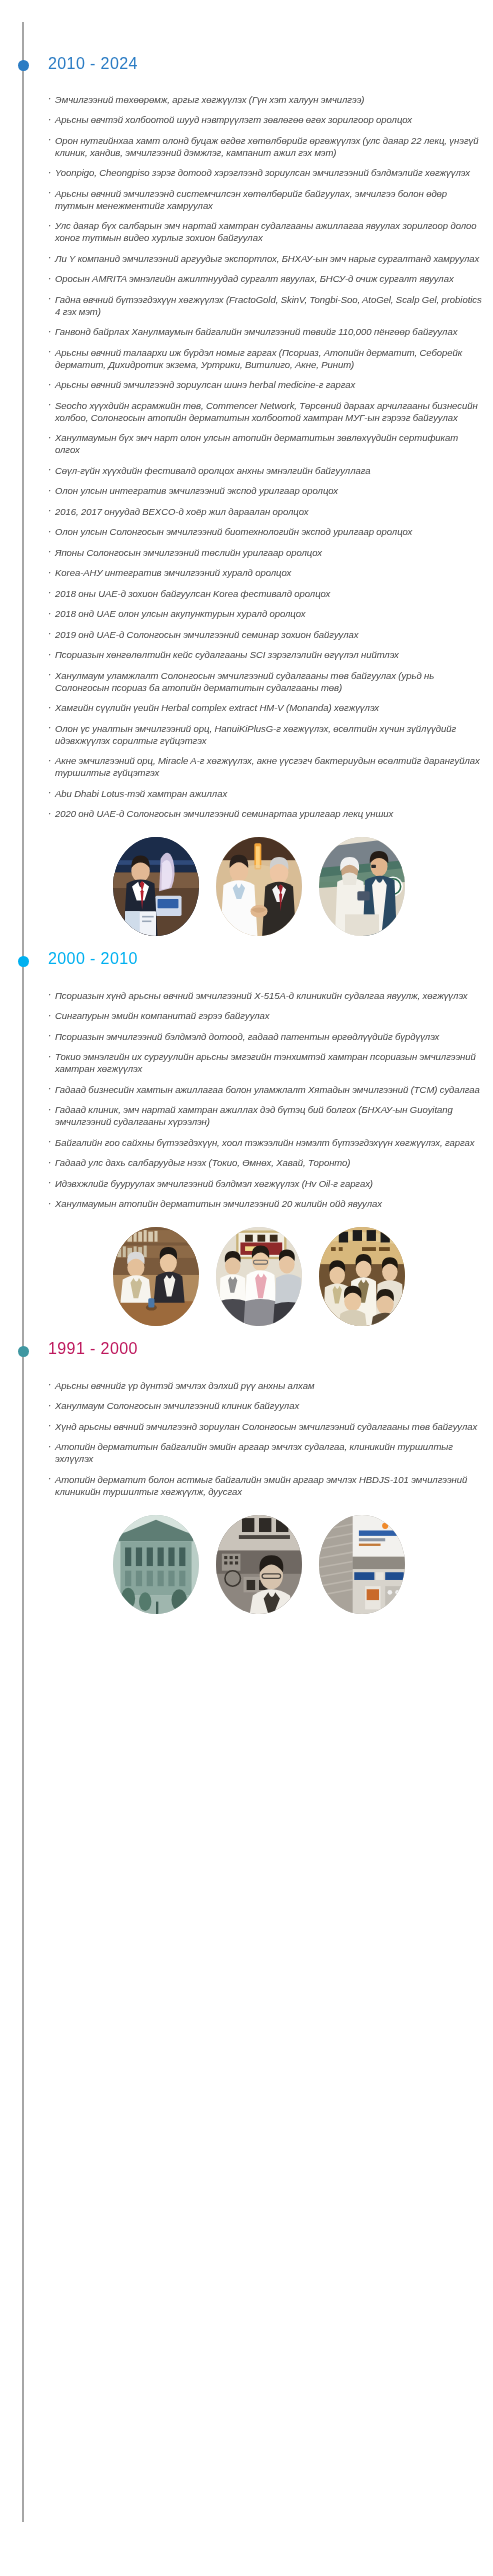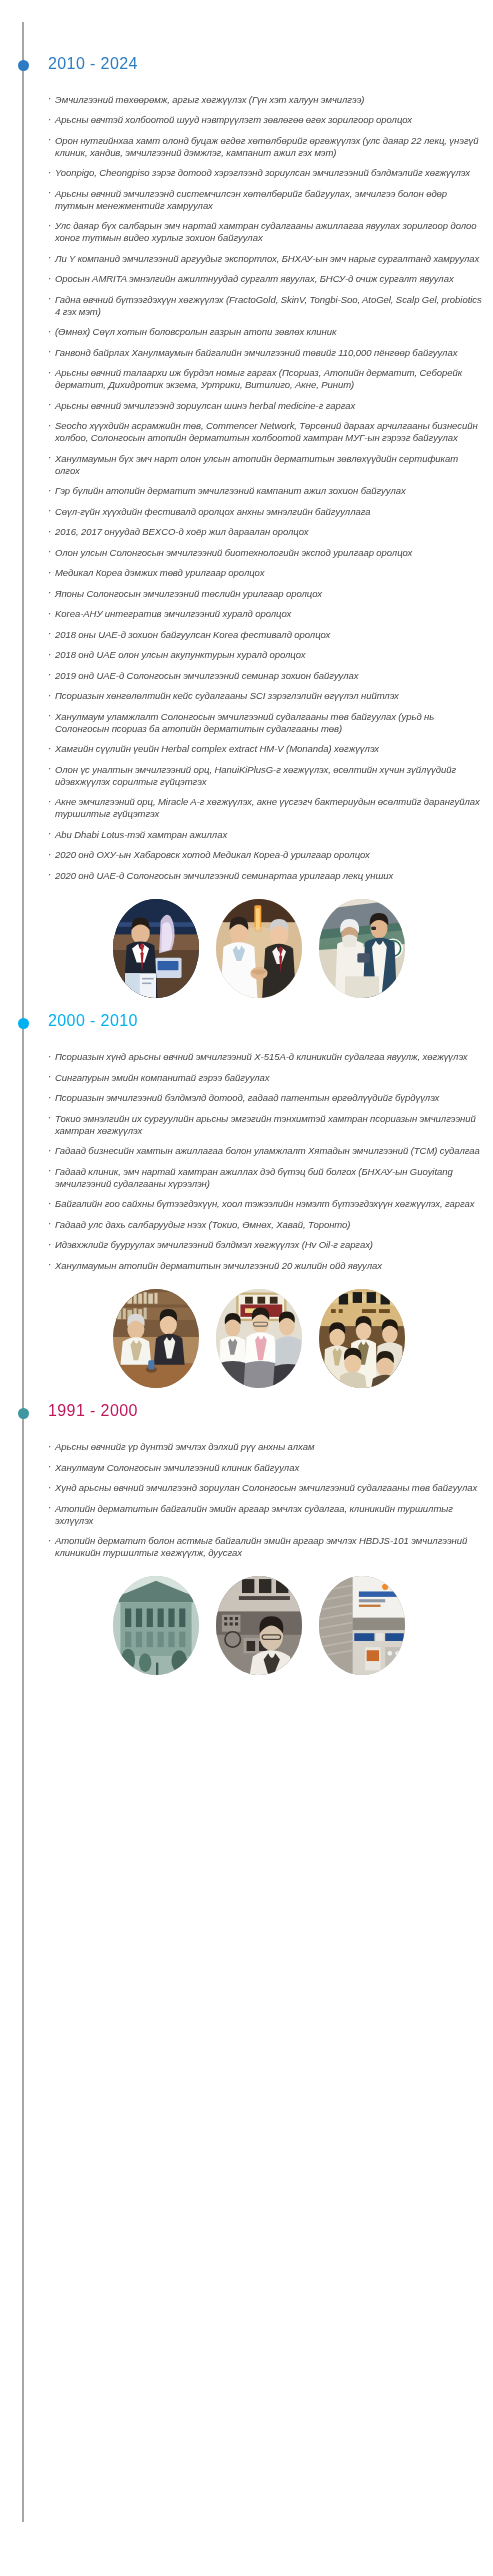--- a/index.html
+++ b/index.html
@@ -145,43 +145,40 @@
     <ul class="bullets">
       <li class="bullet">Эмчилгээний төхөөрөмж, аргыг хөгжүүлэх (Гүн хэт халуун эмчилгээ)</li>
       <li class="bullet">Арьсны өвчтэй холбоотой шууд нэвтрүүлэгт зөвлөгөө өгөх зорилгоор оролцох</li>
       <li class="bullet">Орон нутгийнхаа хамт олонд буцаж өгдөг хөтөлбөрийг өргөжүүлэх (улс даяар 22 лекц, үнэгүй клиник, хандив, эмчилгээний дэмжлэг, кампанит ажил гэх мэт)</li>
       <li class="bullet">Yoonpigo, Cheongpiso зэрэг дотоод хэрэглээнд зориулсан эмчилгээний бэлдмэлийг хөгжүүлэх</li>
       <li class="bullet">Арьсны өвчний эмчилгээнд системчилсэн хөтөлбөрийг байгуулах, эмчилгээ болон өдөр тутмын менежментийг хамруулах</li>
       <li class="bullet">Улс даяар бүх салбарын эмч нартай хамтран судалгааны ажиллагаа явуулах зорилгоор долоо хоног тутмын видео хурлыг зохион байгуулах</li>
       <li class="bullet">Ли Y компанид эмчилгээний аргуудыг экспортлох, БНХАУ-ын эмч нарыг сургалтанд хамруулах</li>
       <li class="bullet">Оросын AMRITA эмнэлгийн ажилтнуудад сургалт явуулах, БНСУ-д очиж сургалт явуулах</li>
       <li class="bullet">Гадна өвчний бүтээгдэхүүн хөгжүүлэх (FractoGold, SkinV, Tongbi-Soo, AtoGel, Scalp Gel, probiotics 4 гэх мэт)</li>
-      <li class="bullet">(Өмнөх) Сөүл хотын боловсролын газрын атопи зөвлөх клиник</li>
       <li class="bullet">Ганвонд байрлах Ханулмаумын байгалийн эмчилгээний төвийг 110,000 пёнгөөр байгуулах</li>
       <li class="bullet">Арьсны өвчний талаархи иж бүрдэл номыг гаргах (Псориаз, Атопийн дерматит, Себорейк дерматит, Дихидротик экзема, Уртрики, Витилиго, Акне, Ринит)</li>
       <li class="bullet">Арьсны өвчний эмчилгээнд зориулсан шинэ herbal medicine-г гаргах</li>
       <li class="bullet">Seocho хүүхдийн асрамжийн төв, Commencer Network, Төрсөний дараах арчилгааны бизнесийн холбоо, Солонгосын атопийн дерматитын холбоотой хамтран МУГ-ын гэрээг байгуулах</li>
       <li class="bullet">Ханулмаумын бүх эмч нарт олон улсын атопийн дерматитын зөвлөхүүдийн сертификат олгох</li>
-      <li class="bullet">Гэр бүлийн атопийн дерматит эмчилгээний кампанит ажил зохион байгуулах</li>
       <li class="bullet">Сөүл-гүйн хүүхдийн фестивалд оролцох анхны эмнэлгийн байгууллага</li>
+      <li class="bullet">Олон улсын интегратив эмчилгээний экспод урилгаар оролцох</li>
       <li class="bullet">2016, 2017 онуудад BEXCO-д хоёр жил дараалан оролцох</li>
       <li class="bullet">Олон улсын Солонгосын эмчилгээний биотехнологийн экспод урилгаар оролцох</li>
-      <li class="bullet">Медикал Кореа дэмжих төвд урилгаар оролцох</li>
       <li class="bullet">Японы Солонгосын эмчилгээний төслийн урилгаар оролцох</li>
       <li class="bullet">Korea-АНУ интегратив эмчилгээний хуралд оролцох</li>
       <li class="bullet">2018 оны UAE-д зохион байгуулсан Korea фестивалд оролцох</li>
       <li class="bullet">2018 онд UAE олон улсын акупунктурын хуралд оролцох</li>
       <li class="bullet">2019 онд UAE-д Солонгосын эмчилгээний семинар зохион байгуулах</li>
       <li class="bullet">Псориазын хөнгөлөлтийн кейс судалгааны SCI зэрэглэлийн өгүүлэл нийтлэх</li>
       <li class="bullet">Ханулмаум уламжлалт Солонгосын эмчилгээний судалгааны төв байгуулах (урьд нь Солонгосын псориаз ба атопийн дерматитын судалгааны төв)</li>
       <li class="bullet">Хамгийн сүүлийн үеийн Herbal complex extract HM-V (Monanda) хөгжүүлэх</li>
       <li class="bullet">Олон үс уналтын эмчилгээний орц, HanuiKiPlusG-г хөгжүүлэх, өсөлтийн хүчин зүйлүүдийг идэвхжүүлэх сорилтыг гүйцэтгэх</li>
       <li class="bullet">Акне эмчилгээний орц, Miracle A-г хөгжүүлэх, акне үүсгэгч бактериудын өсөлтийг дарангуйлах туршилтыг гүйцэтгэх</li>
       <li class="bullet">Abu Dhabi Lotus-тэй хамтран ажиллах</li>
-      <li class="bullet">2020 онд ОХУ-ын Хабаровск хотод Медикал Кореа-д урилгаар оролцох</li>
       <li class="bullet">2020 онд UAE-д Солонгосын эмчилгээний семинартаа урилгаар лекц унших</li>
     </ul>
 
     <div class="photo-row">
       <div class="photo">
         <svg viewBox="0 0 112 128" preserveAspectRatio="xMidYMid slice">
           <rect width="112" height="128" fill="#15243d"></rect>
           <rect y="0" width="112" height="46" fill="#1b2c4a"></rect>
           <rect x="0" y="30" width="112" height="6" fill="#2f4a7a"></rect>
           <rect x="0" y="46" width="112" height="82" fill="#5c4330"></rect>

